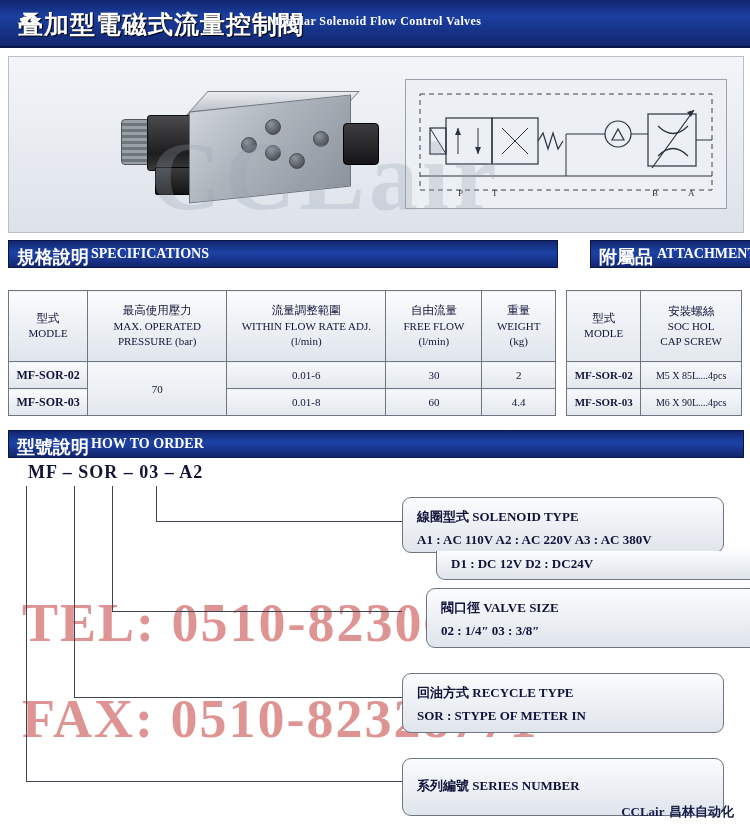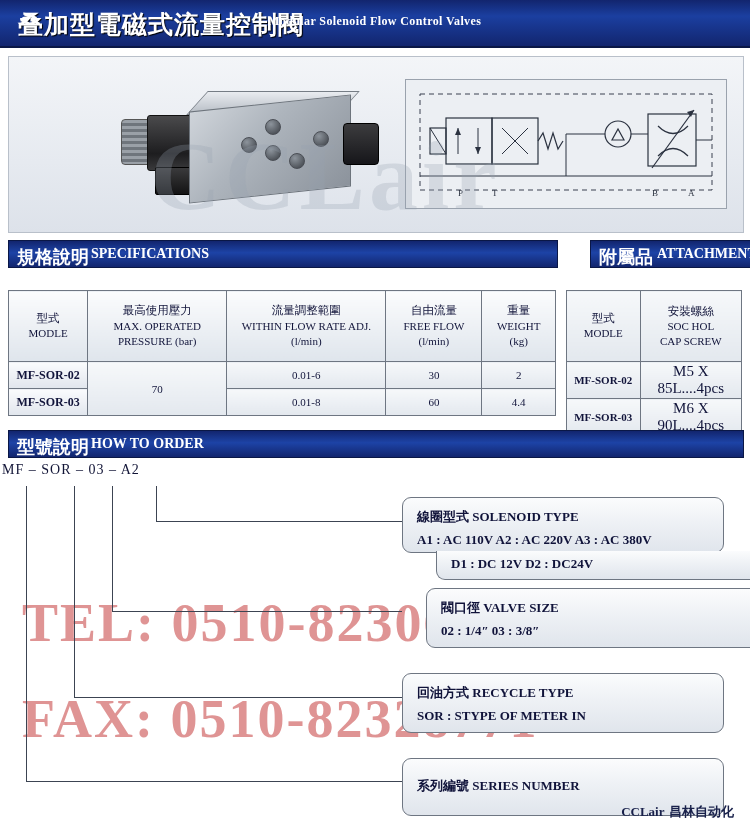--- a/index.html
+++ b/index.html
@@ -150,26 +150,26 @@
     font-family:"Liberation Serif", serif;
   }
   .att-table td{
     border:1px solid #6e7682;text-align:center;vertical-align:middle;
     font-size:11px;color:#11143a;
     background:linear-gradient(to bottom,#f6f8fa,#e3e8ee);
   }
   .att-table .hd{height:68px;line-height:1.4;}
   .att-table .hd .zh{font-family:"DejaVu Sans", sans-serif;font-size:11.5px;}
   .att-table .cell{height:24px;font-weight:bold;font-size:11px;}
-  .att-table .cellr{height:24px;font-size:15px;}
+  .att-table .cellr{height:24px;font-size:10px;}
 
   
   .order-code{
-    position:absolute;left:2px;top:462px;
-    font-size:14px;font-weight:normal;color:#111436;
+    position:absolute;left:28px;top:462px;
+    font-size:18px;font-weight:bold;color:#111436;
     font-family:"Liberation Serif", serif;letter-spacing:1px;
   }
   .obox{
     position:absolute;border:1px solid #6e7682;border-radius:9px;
     background:linear-gradient(to bottom,#fbfcfd 0%,#eef1f5 45%,#e0e5ec 100%);
     font-family:"Liberation Serif", serif;color:#10133a;
   }
   .obox .l1{position:absolute;left:14px;top:10px;font-size:13px;font-weight:bold;}
   .obox .l2{position:absolute;left:14px;top:34px;font-size:13px;font-weight:bold;}
   .obox .zh{font-family:"DejaVu Sans", sans-serif;}

